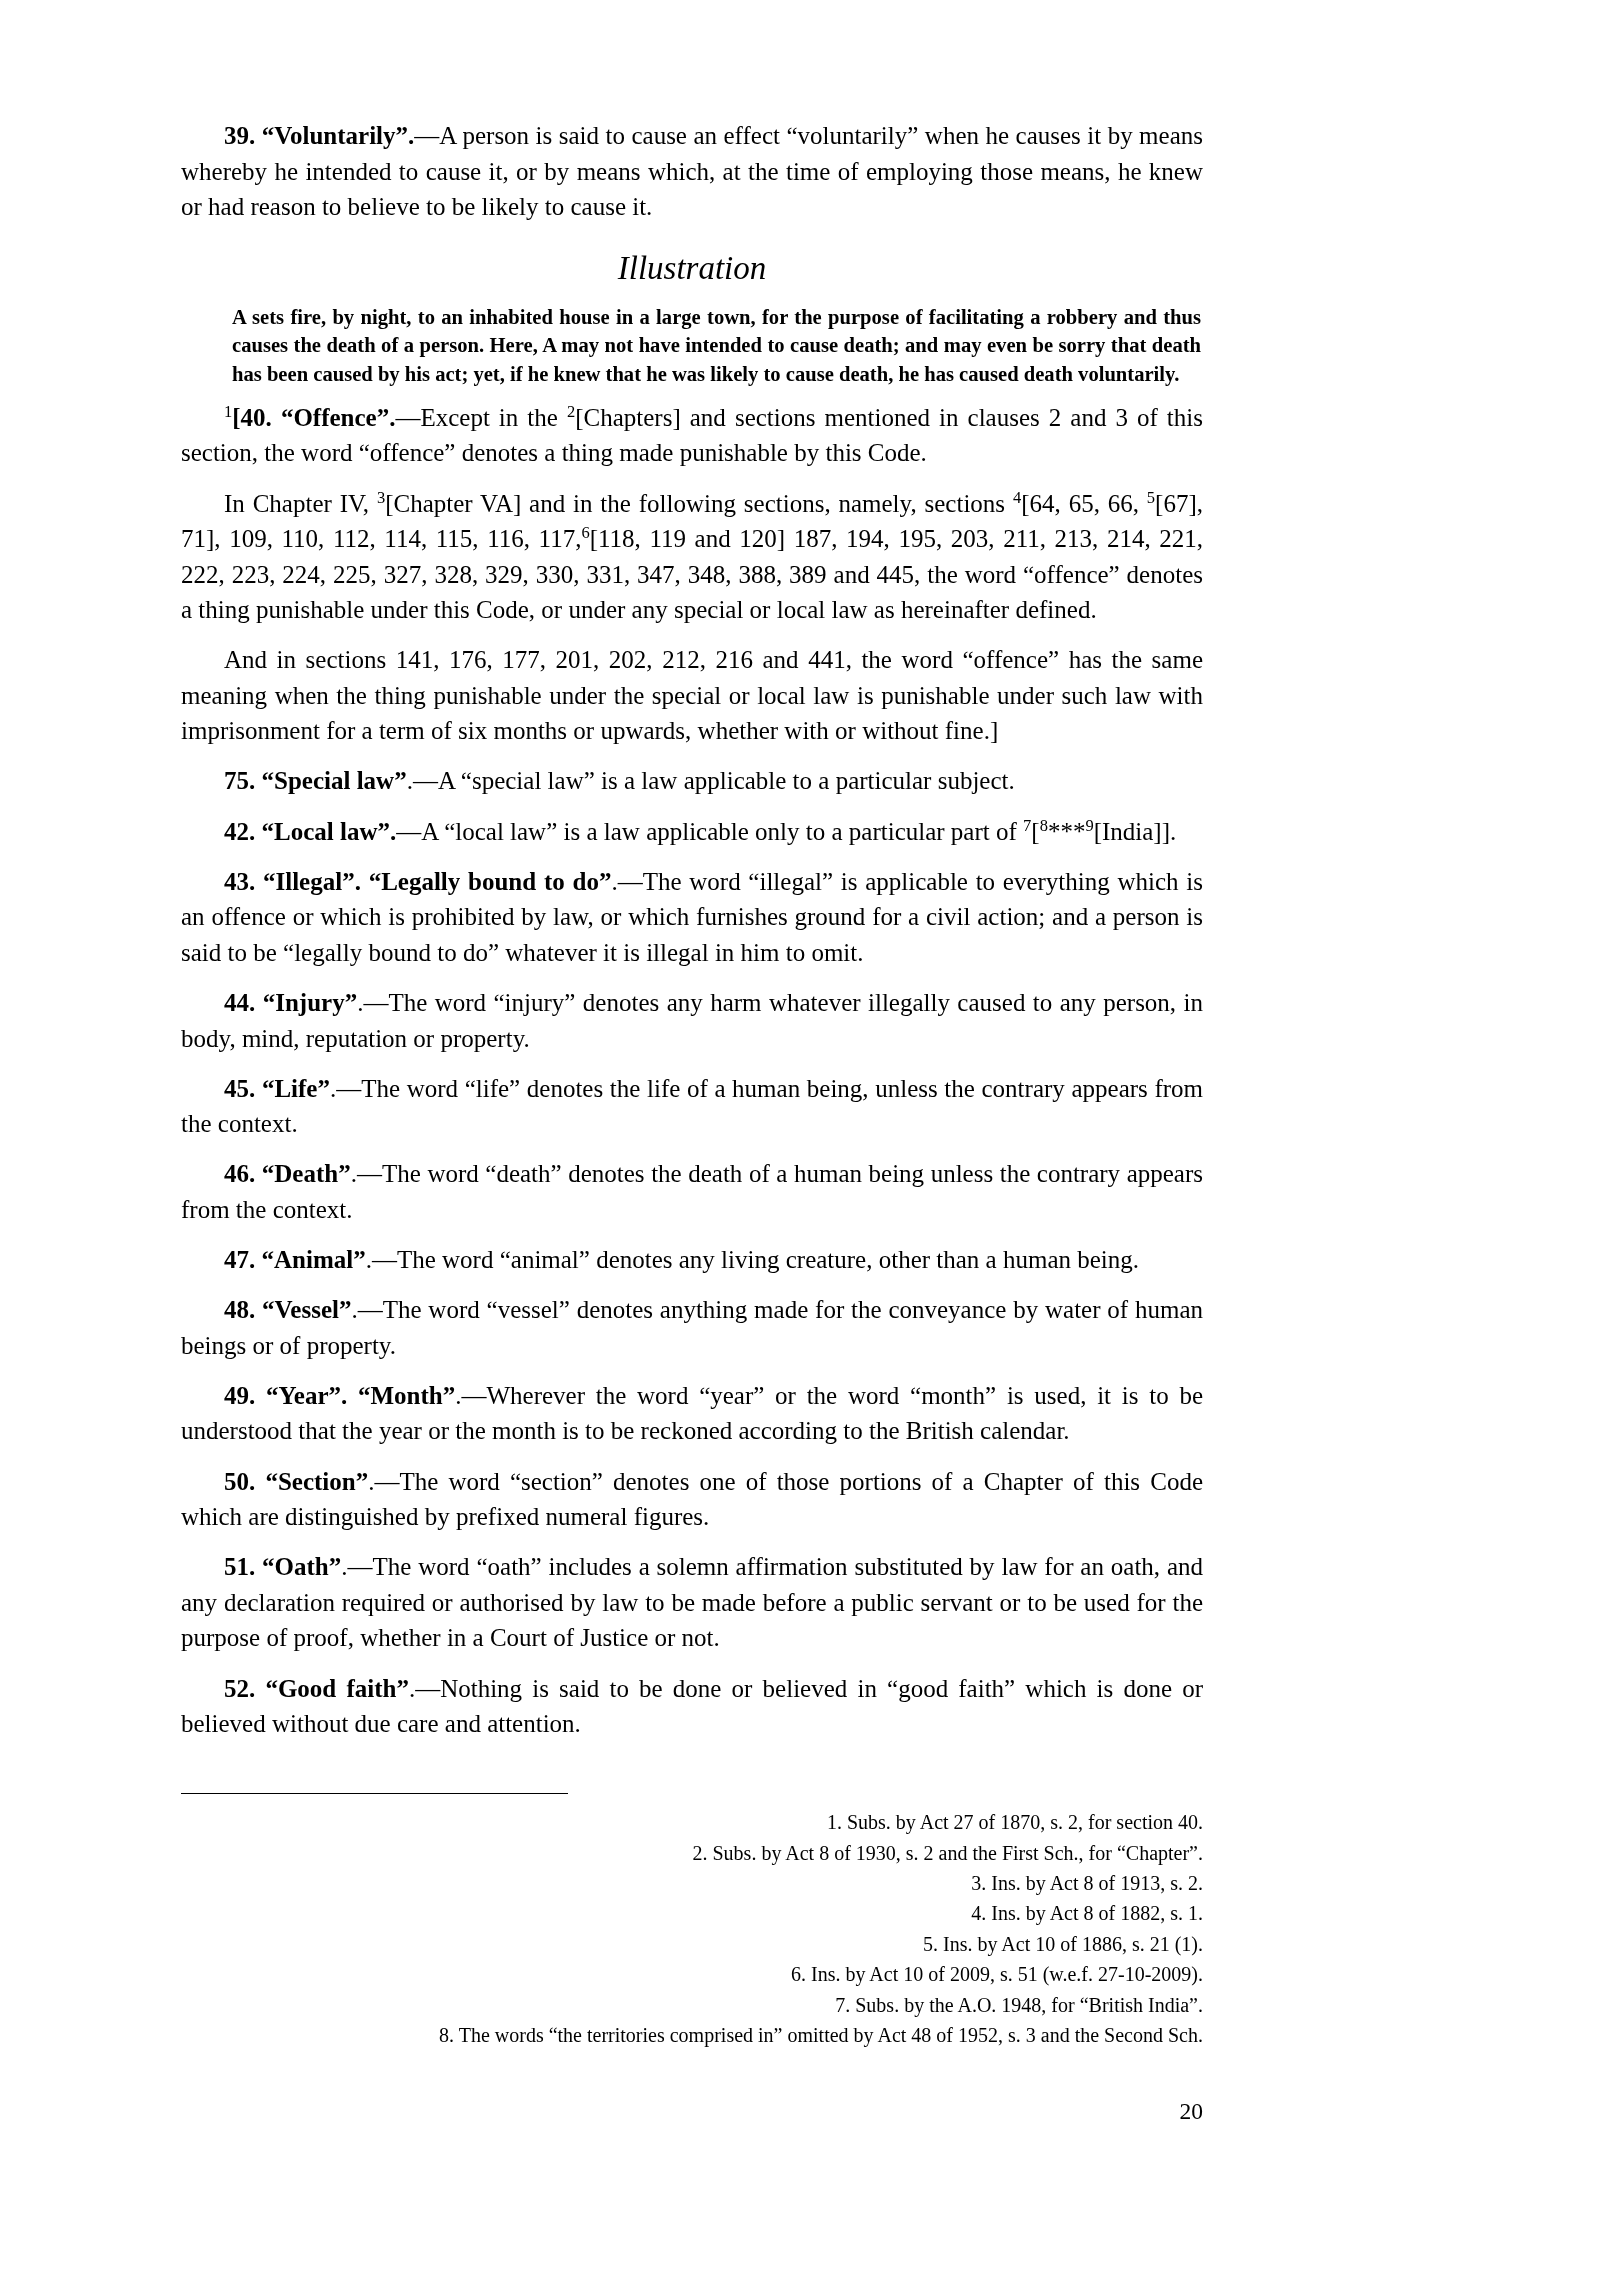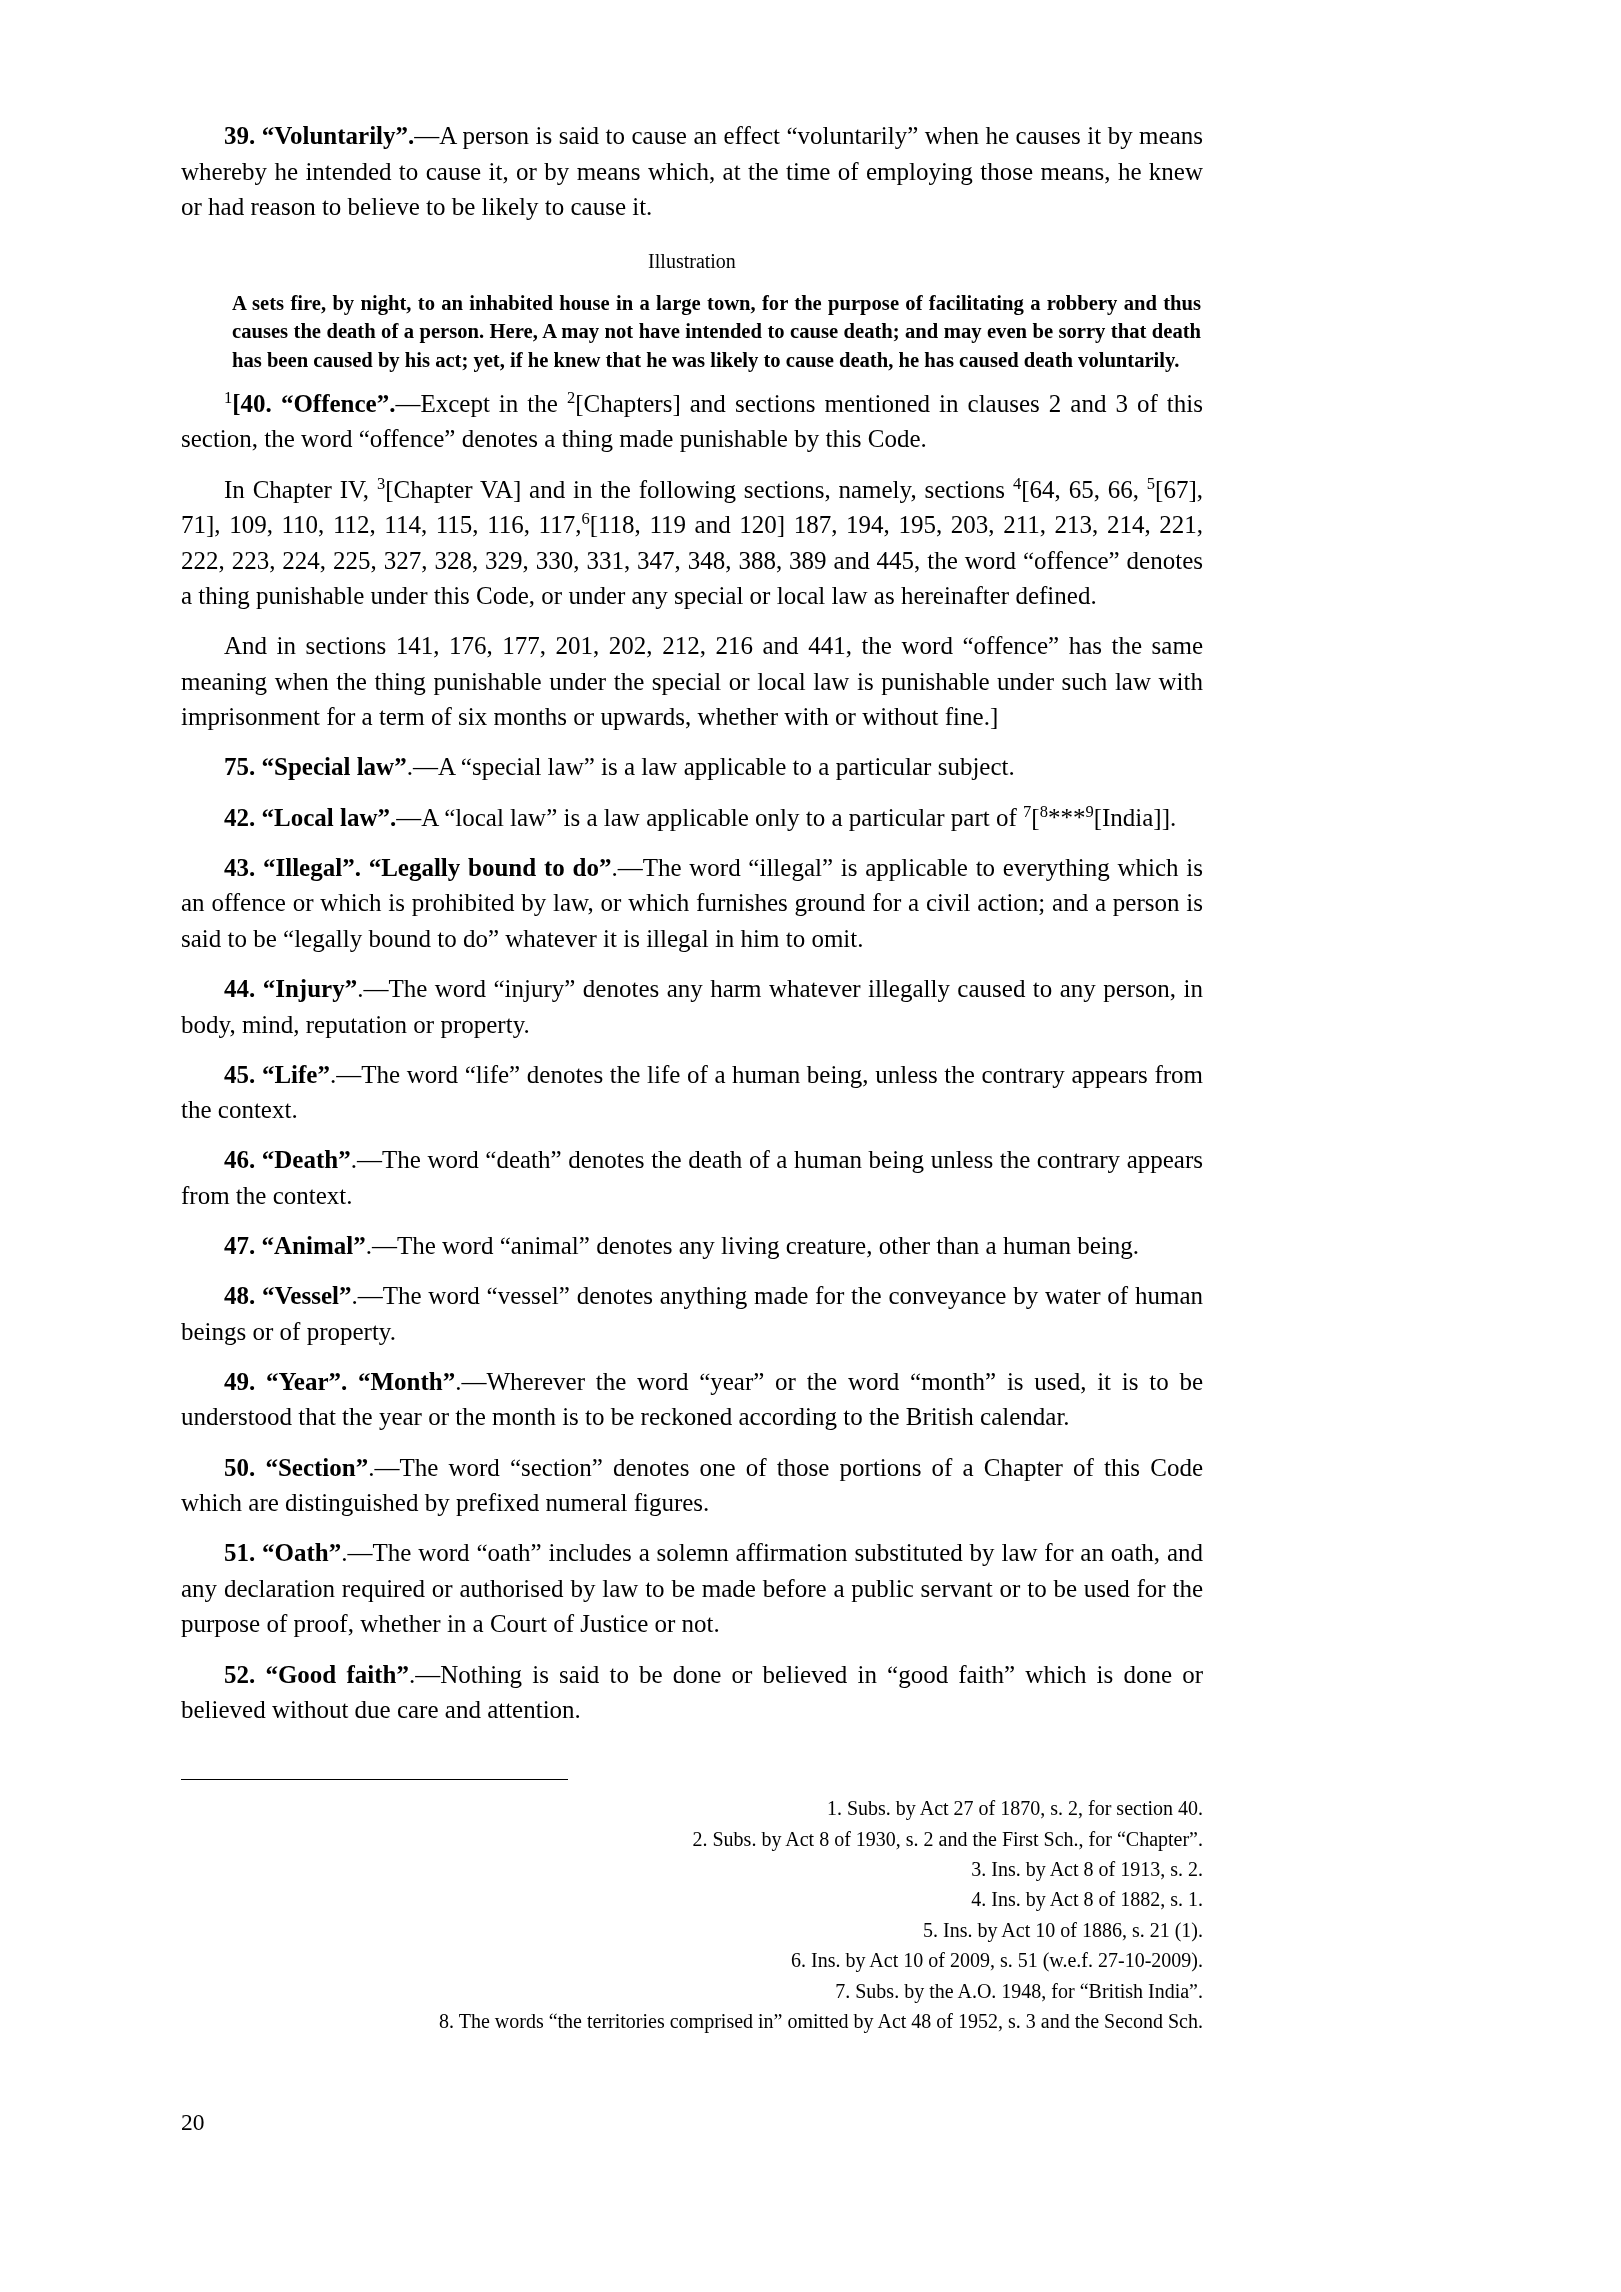--- a/index.html
+++ b/index.html
@@ -25,21 +25,22 @@
     line-height: 1.42;
     text-align: justify;
     margin: 0 0 14.7px 0;
   }
   .body-text.indent {
     text-indent: 43px;
   }
   b { font-weight: bold; }
   .illus-head {
     text-align: center;
-    font-size: 20px;
+    font-style: italic;
+    font-size: 33px;
     margin: 25.5px 0 15.7px 0;
   }
   .illus-body {
     font-size: 20.6px;
     line-height: 1.38;
     text-align: justify;
     margin: 0 0 12px 0;
     padding: 0 2px 0 51px;
     font-weight: bold;
   }
@@ -57,23 +58,23 @@
     background: #000;
     margin: 0 0 13.7px 0;
   }
   .fn {
     font-size: 20px;
     line-height: 1.52;
     margin: 0;
     text-align: right;
   }
   .page-number {
-    text-align: left;
+    text-align: right;
     font-size: 23.5px;
-    margin-top: 73px;
+    margin-top: 48px;
   }
 </style>
 </head>
 <body>
 
 <div class="page">
 
   <p class="body-text indent">
     <b>39.</b>
     <b>“Voluntarily”.</b><span>—A person is said to cause an effect “voluntarily” when he causes it by means whereby he intended to cause it, or by means which, at the time of employing those means, he knew or had reason to believe to be likely to cause it.</span>

